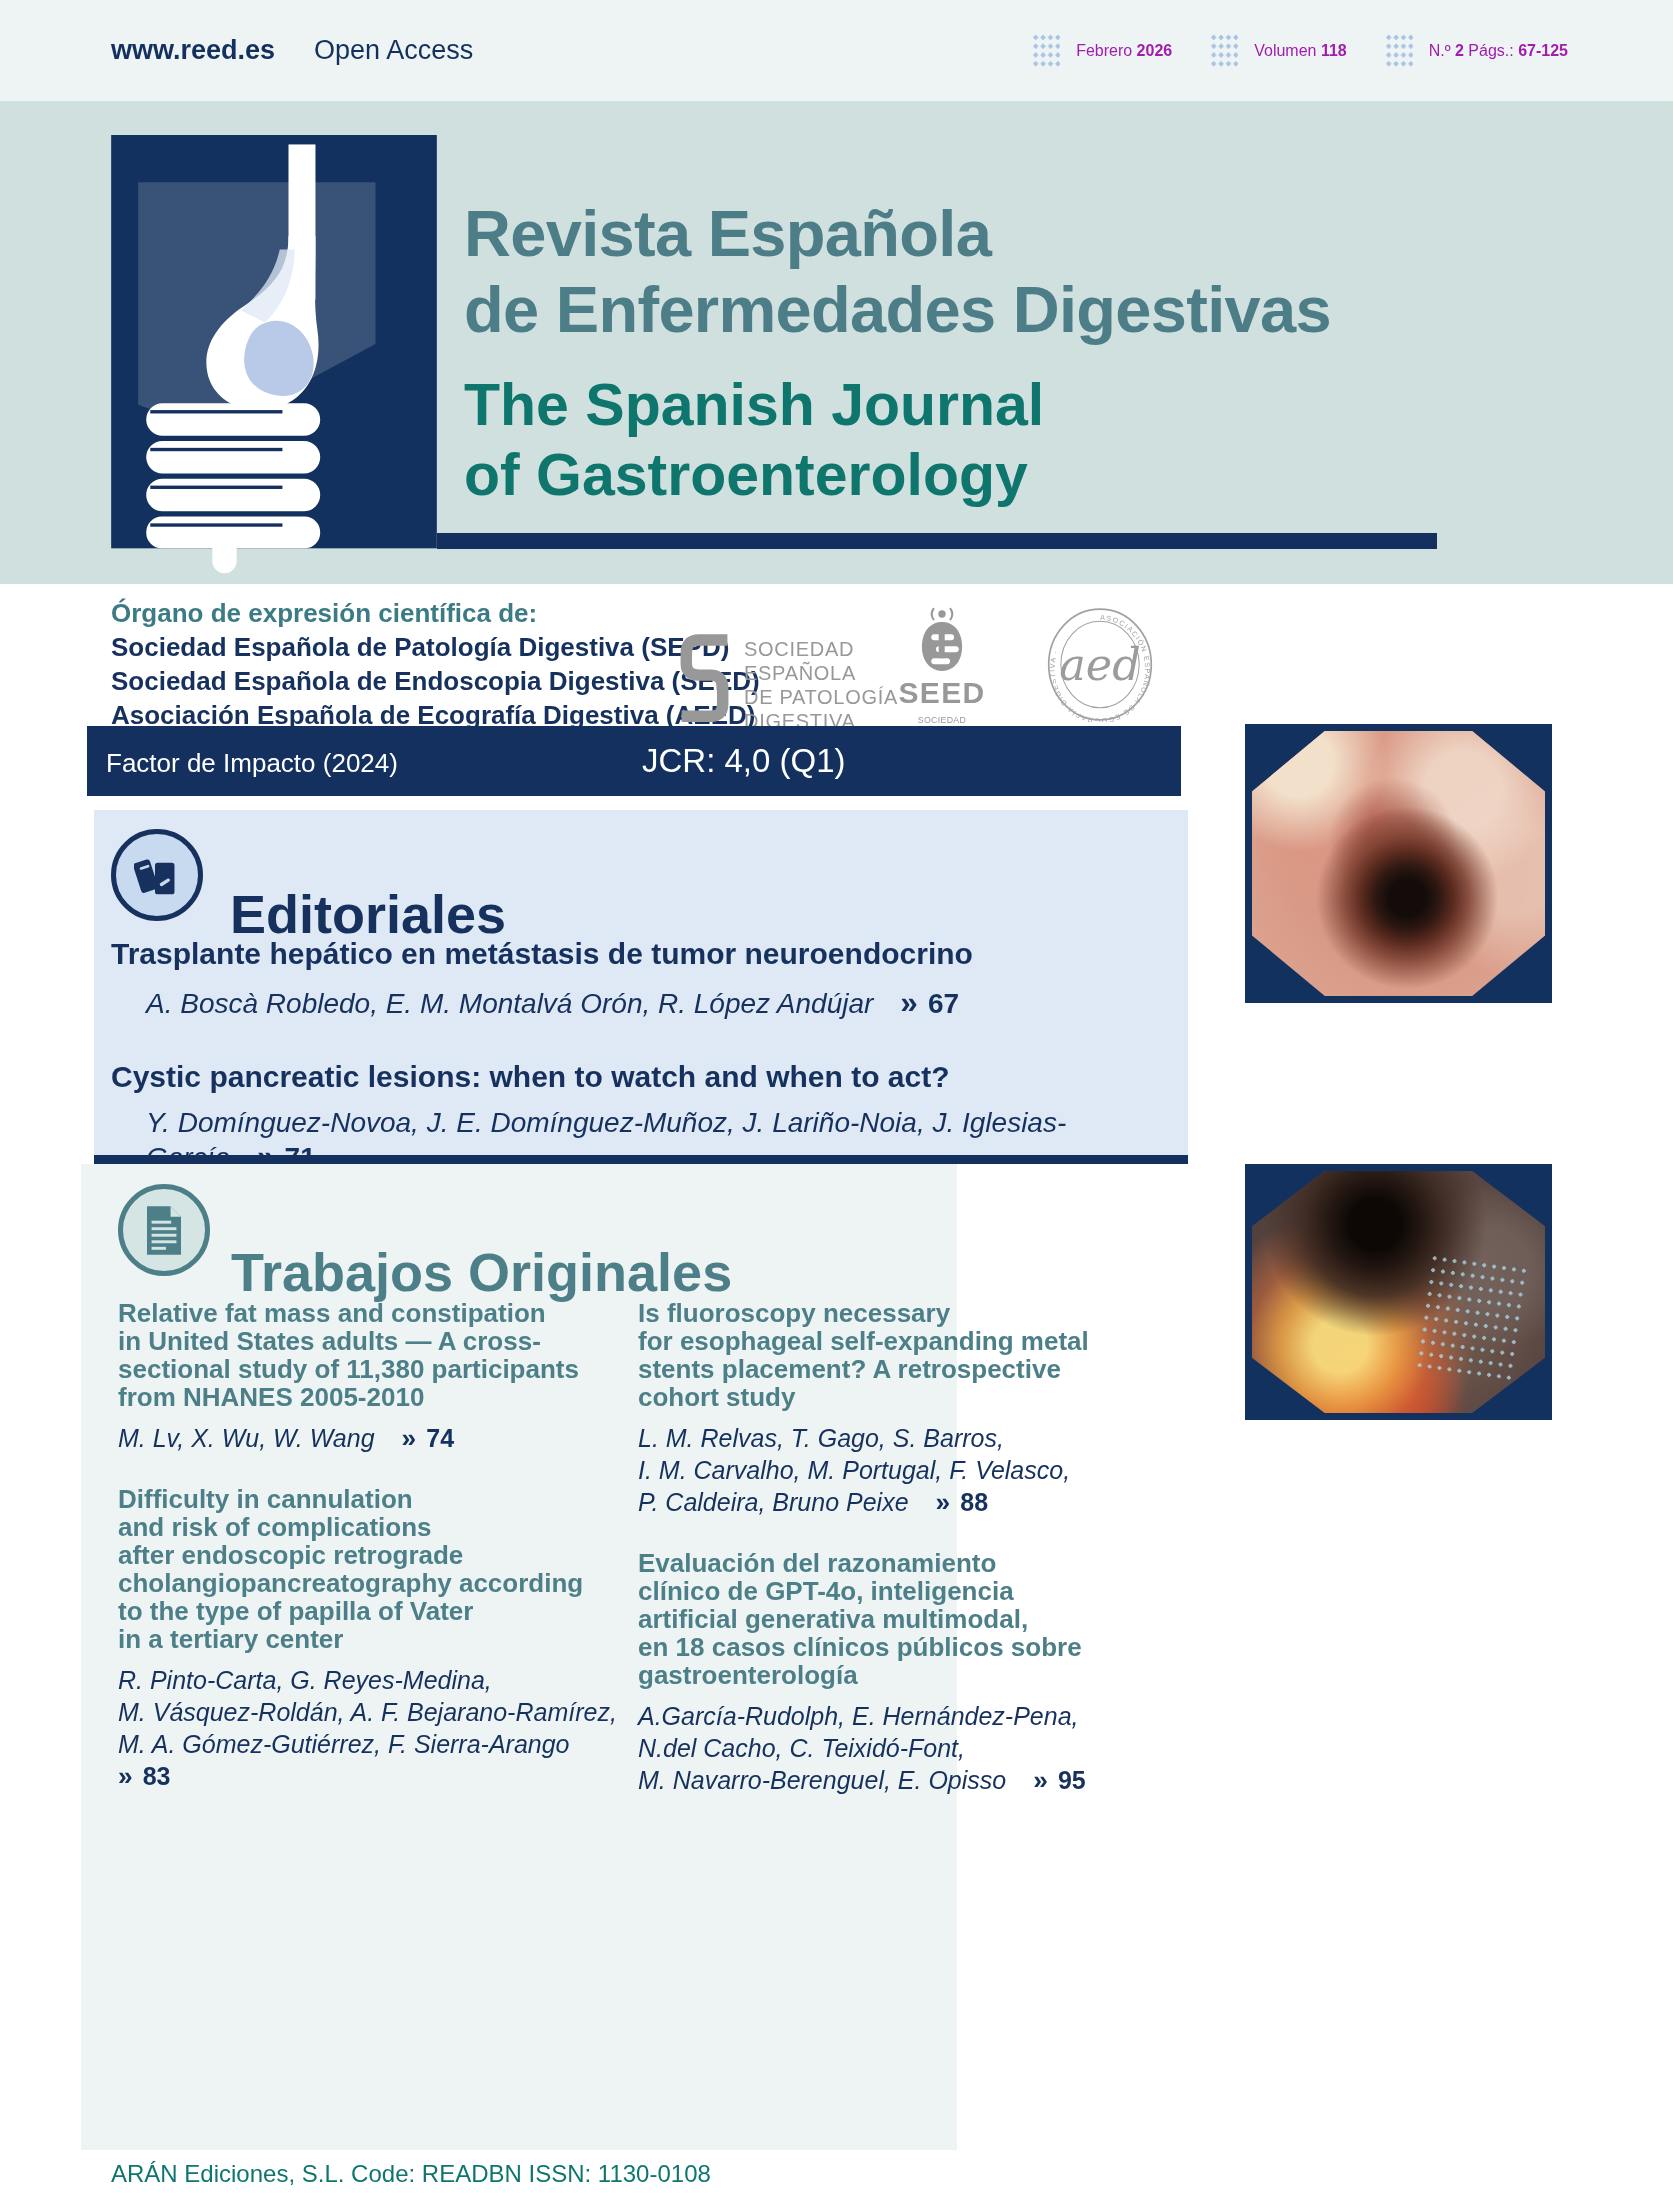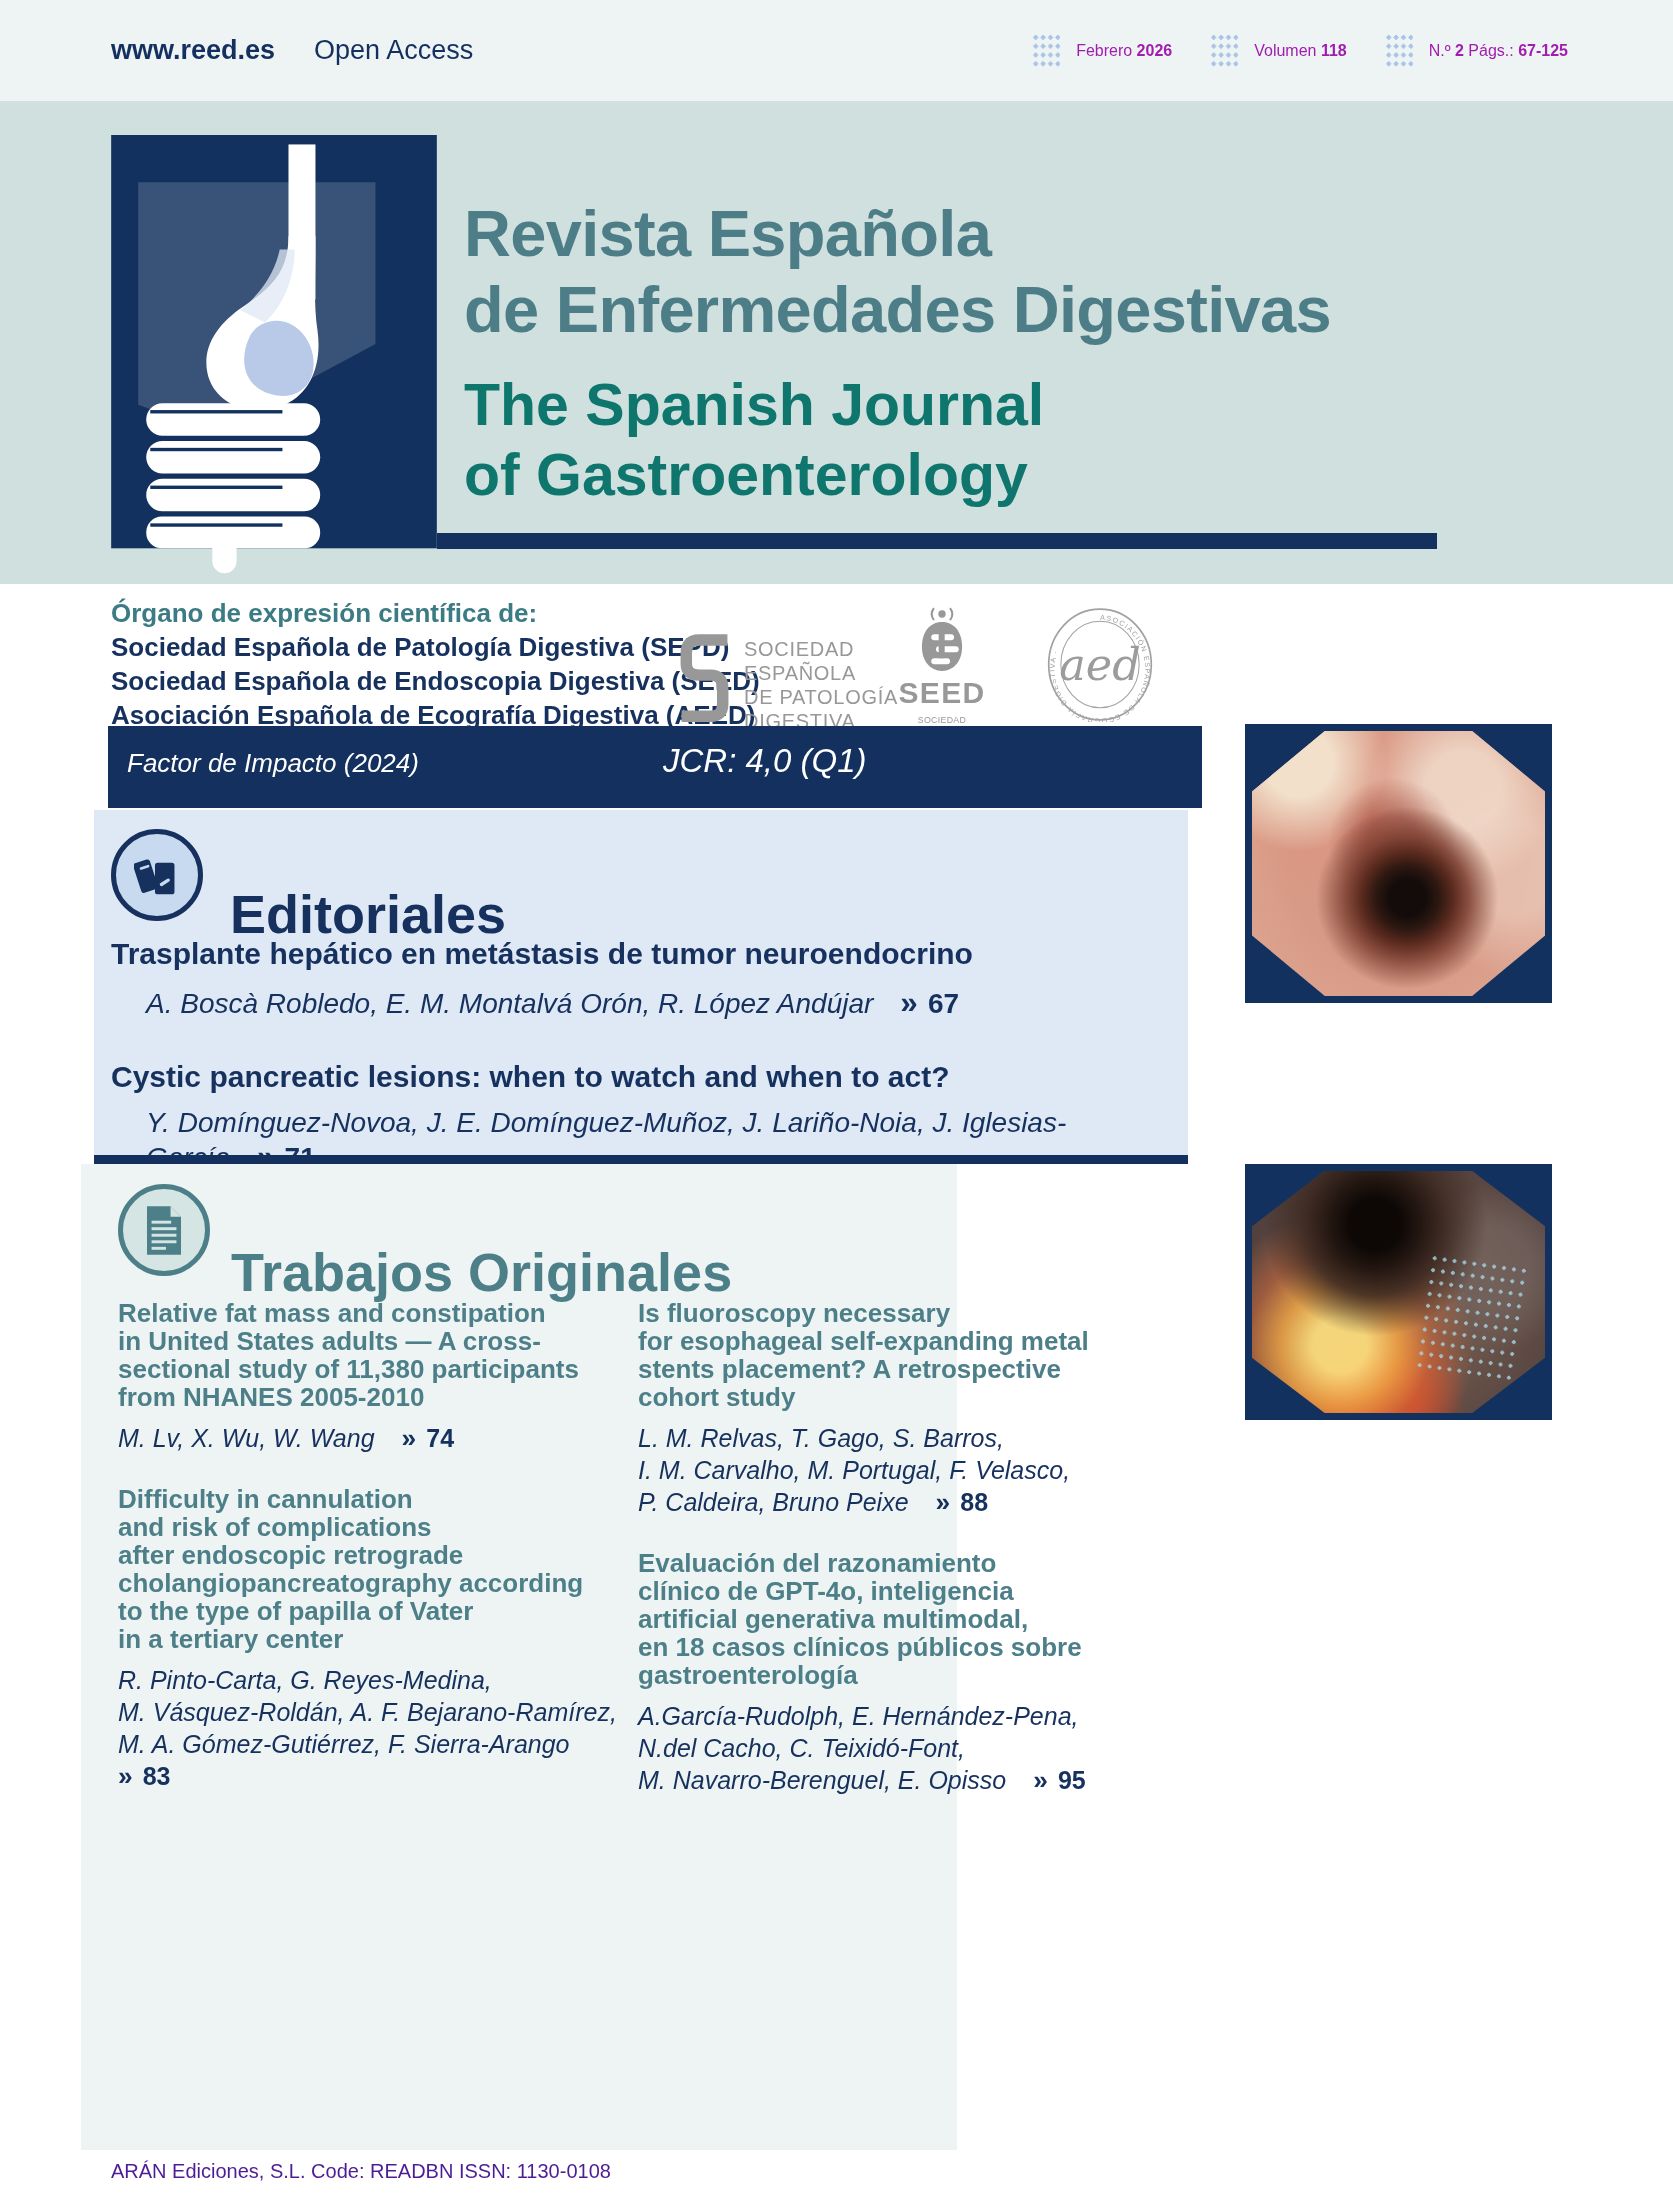--- a/index.html
+++ b/index.html
@@ -33,21 +33,21 @@
   .organo .lead{color:#3c7b83;font-weight:700;}
 
   .sepd{position:absolute;left:680px;top:634px;display:flex;gap:15px;color:#989898;}
   .sepd .txt{font-size:20px;line-height:24px;letter-spacing:0.7px;font-weight:500;padding-top:2.7px;}
   .seed{position:absolute;left:895px;top:606px;width:94px;text-align:center;color:#989898;}
   .seed .nm{font-size:30px;font-weight:700;letter-spacing:1.3px;margin-top:2.7px;}
   .seed .sub{font-size:8.8px;line-height:11.5px;margin-top:5.4px;letter-spacing:0.3px;}
   .aeed{position:absolute;left:1046px;top:607px;width:108px;height:115px;}
 
   
-  .impact{position:absolute;left:108px;top:726px;width:1094px;height:82px;background:#13305f;color:#ffffff;font-style:italic;}
+  .impact{position:absolute;left:87px;top:726px;width:1094px;height:70px;background:#13305f;color:#ffffff;}
   .impact .lbl{position:absolute;left:19px;top:21.6px;font-size:26px;}
   .impact .val{position:absolute;left:555px;top:16px;font-size:33px;font-weight:500;}
 
   
   .edit-box{position:absolute;left:94px;top:810px;width:1094px;height:345px;
             background:#dfe9f6;border-bottom:9.4px solid #13305f;box-sizing:content-box;}
   .sec-circle{position:absolute;width:92px;height:92px;border-radius:50%;box-sizing:border-box;
               display:flex;align-items:center;justify-content:center;}
   .edit-circle{left:17px;top:19px;background:#c7daf0;border:5.4px solid #16315e;}
   .edit-head{position:absolute;left:136px;top:28px;font-size:54px;font-weight:700;color:#16315e;}
@@ -86,21 +86,21 @@
       radial-gradient(circle at 42% 22%, #0d0805 0 10%, #241712 18%, rgba(61,42,34,.9) 28%, rgba(61,42,34,0) 44%),
       radial-gradient(circle at 30% 72%, rgba(250,220,125,.95) 0 10%, rgba(240,165,70,.85) 22%, rgba(214,110,60,.55) 34%, rgba(214,110,60,0) 50%),
       radial-gradient(circle at 42% 95%, rgba(205,62,35,.9) 0 14%, rgba(205,62,35,0) 32%),
       radial-gradient(circle at 82% 40%, rgba(120,105,100,.6) 0 14%, rgba(120,105,100,0) 30%),
       radial-gradient(circle at 55% 55%, #6a544a 0 38%, #594642 68%, #4a3a36 100%);}
   .speckles{position:absolute;right:8%;bottom:16%;width:34%;height:48%;opacity:.85;
         background-image:radial-gradient(circle,rgba(168,212,226,.95) 1.6px,rgba(0,0,0,0) 2px);
         background-size:10px 12px;transform:rotate(8deg);}
 
   
-  .footer{position:absolute;left:111px;top:2160px;font-size:20px;color:#4c1d95;}
+  .footer{position:absolute;left:111px;top:2160px;font-size:24px;color:#0f766e;}
 </style>
 </head>
 <body>
 
 <div class="page">
 
   <header class="band-top">
     <div class="site-row">
       <span class="site">www.reed.es</span>
       <span class="oa">Open Access</span>

